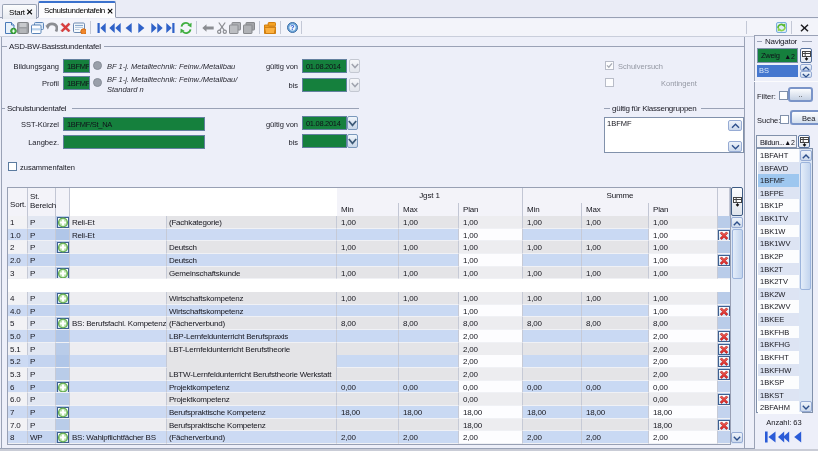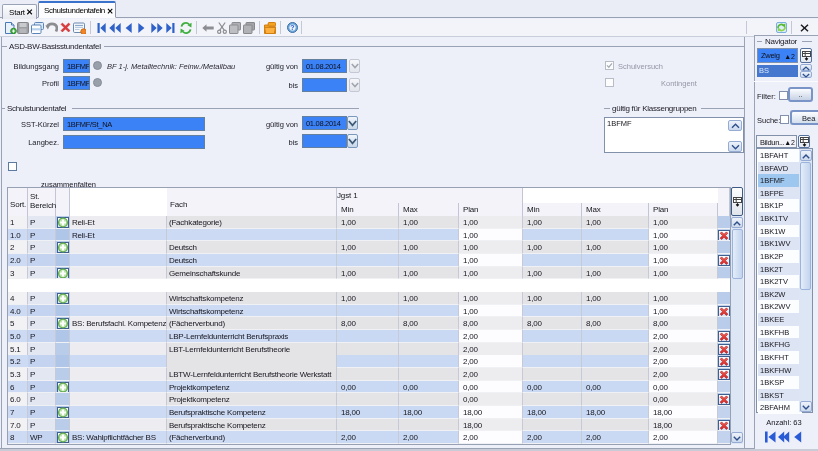--- a/index.html
+++ b/index.html
@@ -13,21 +13,21 @@
 
 #toolbar { left:0; top:19px; width:818px; height:18px; background:#f3f4fa; border-bottom:1px solid #c9cedb; }
 .ti { position:absolute; top:22px; }
 .tsep { position:absolute; top:21px; width:1px; height:13px; background:#c3c8d6; }
 
 #main { left:1px; top:37px; width:744px; height:412px; background:#edeff9; border-left:1px solid #9aa2b6; border-right:1px solid #9aa2b6; }
 #bottomstrip { left:0; top:449px; width:818px; height:2px; background:#c9ccd6; }
 .glabel { position:absolute; font-size:8px; letter-spacing:-0.25px; color:#1a1a24; background:#edeff9; padding:0 2px; z-index:2; }
 .gline { position:absolute; height:1px; background:#9aa2b6; }
 label.fl { position:absolute; text-align:right; color:#1a1a24; }
-.inp { position:absolute; background:#3b82f6; border:1px solid #63809f; padding:2px 0 0 3px; color:#10101a; white-space:nowrap; overflow:hidden; letter-spacing:-0.3px; }
+.inp { position:absolute; background:#15803d; border:1px solid #63809f; padding:2px 0 0 3px; color:#10101a; white-space:nowrap; overflow:hidden; letter-spacing:-0.3px; }
 .dd { position:absolute; width:11px; height:14px; border:1px solid #c4c8d2; border-radius:2px; background:linear-gradient(#f6f7fa,#e2e5ec); }
 .dd.en { border:1px solid #7a98bc; background:linear-gradient(#f0f5fb,#c8d6e8); }
 .circ { position:absolute; width:9px; height:9px; border-radius:50%; background:#9aa0aa; border:1px solid #878d98; }
 .ital { position:absolute; font-style:italic; font-size:7.5px; color:#2a2a33; line-height:9.5px; }
 .cbx { position:absolute; width:9px; height:9px; background:#fff; border:1px solid #5b7ba0; }
 .cbx.dis { background:#fdfdfe; border-color:#b8bcc8; }
 .cblab.dis { color:#9599a4; }
 .cblab { position:absolute; }
 
 #klist { left:604px; top:117px; width:140px; height:36px; background:#fff; border:1px solid #8191ab; }
@@ -210,20 +210,21 @@
   <div class="inp" style="left:302px;top:59px;width:45px;height:14px;">01.08.2014</div>
   <div class="dd" style="left:349px;top:59px;">
       <svg width="8" height="6" viewBox="0 0 8 6" style="display:block;margin:3px auto 0;">
         <path d="M0.8 1 L4 4.6 L7.2 1" stroke="#a0a4ae" stroke-width="1.5" fill="none"></path>
       </svg>
     </div>
 
   <label class="fl" style="left:0px;top:79px;width:59px;">Profil</label>
   <div class="inp" style="left:63px;top:76px;width:27px;height:14px;">1BFMF,</div>
   <div class="circ" style="left:93px;top:78px;"></div>
+  <div class="ital" style="left:107px;top:75px;">BF 1-j. Metalltechnik: Feinw./Metallbau/<br>Standard n</div>
   <label class="fl" style="left:240px;top:81px;width:58px;">bis</label>
   <div class="inp" style="left:302px;top:78px;width:45px;height:14px;"></div>
   <div class="dd" style="left:349px;top:78px;">
       <svg width="8" height="6" viewBox="0 0 8 6" style="display:block;margin:3px auto 0;">
         <path d="M0.8 1 L4 4.6 L7.2 1" stroke="#a0a4ae" stroke-width="1.5" fill="none"></path>
       </svg>
     </div>
 
   <div class="cbx dis" style="left:605px;top:61px;"><svg width="7" height="7" viewBox="0 0 7 7">
         <path d="M1 3.4 L2.8 5.2 L6 1.4" stroke="#a8acb6" stroke-width="1.3" fill="none"></path>
@@ -265,28 +266,28 @@
         <path d="M1 4.8 L4.5 1.2 L8 4.8" stroke="#2c4e8a" stroke-width="1.3" fill="none"></path>
       </svg>
     </div>
   <div class="sbtn" style="left:728px;top:141px;width:14px;height:11px;">
       <svg width="9" height="6" viewBox="0 0 9 6" style="display:block;margin:2px auto 0;">
         <path d="M1 1.2 L4.5 4.8 L8 1.2" stroke="#2c4e8a" stroke-width="1.3" fill="none"></path>
       </svg>
     </div>
 
   <div class="cbx" style="left:8px;top:162px;"></div>
-  <div class="cblab" style="left:20px;top:180px;margin-left:21px;">zusammenfalten</div>
+  <div class="cblab" style="left:20px;top:163px;">zusammenfalten</div>
 
   <div class="abs" style="left:7px;top:187px;width:724px;height:258px;border:1px solid #98a0b4;background:#fff;"></div>
   <div class="hcell" style="left:8px;top:188px;width:20px;height:28px;padding:13px 0 0 2px;text-align:left;">Sort.</div>
 <div class="hcell" style="left:28px;top:188px;width:28px;height:28px;padding:5px 0 0 2px;text-align:left;">St.<br>Bereich</div>
 <div class="hcell" style="left:56px;top:188px;width:14px;height:28px;padding:2px 0 0 2px;text-align:left;"></div>
-<div class="hcell" style="left:167px;top:188px;width:170px;height:28px;padding:13px 0 0 3px;text-align:left;">Fach</div>
-<div class="hcell" style="left:337px;top:188px;width:186px;height:15px;padding:4px 0 0 0;text-align:left;">Jgst 1</div>
+<div class="hcell" style="left:337px;top:188px;width:186px;height:15px;padding:4px 0 0 0;text-align:center;">Jgst 1</div>
+<div class="hcell" style="left:523px;top:188px;width:195px;height:15px;padding:4px 0 0 0;text-align:center;">Summe</div>
 <div class="hcell" style="left:718px;top:188px;width:12px;height:15px;padding:2px 0 0 2px;text-align:left;"></div>
 <div class="hcell" style="left:337px;top:203px;width:62px;height:13px;padding:3px 0 0 4px;text-align:left;">Min</div>
 <div class="hcell" style="left:399px;top:203px;width:60px;height:13px;padding:3px 0 0 4px;text-align:left;">Max</div>
 <div class="hcell" style="left:459px;top:203px;width:64px;height:13px;padding:3px 0 0 4px;text-align:left;">Plan</div>
 <div class="hcell" style="left:523px;top:203px;width:59px;height:13px;padding:3px 0 0 4px;text-align:left;">Min</div>
 <div class="hcell" style="left:582px;top:203px;width:67px;height:13px;padding:3px 0 0 4px;text-align:left;">Max</div>
 <div class="hcell" style="left:649px;top:203px;width:69px;height:13px;padding:3px 0 0 4px;text-align:left;">Plan</div>
 <div class="hcell" style="left:718px;top:203px;width:12px;height:13px;padding:2px 0 0 2px;text-align:left;"></div>
   <div class="row main" style="top:216px;height:13px;">
       <div class="c cs" style="left:0px;width:20px;">1</div>

